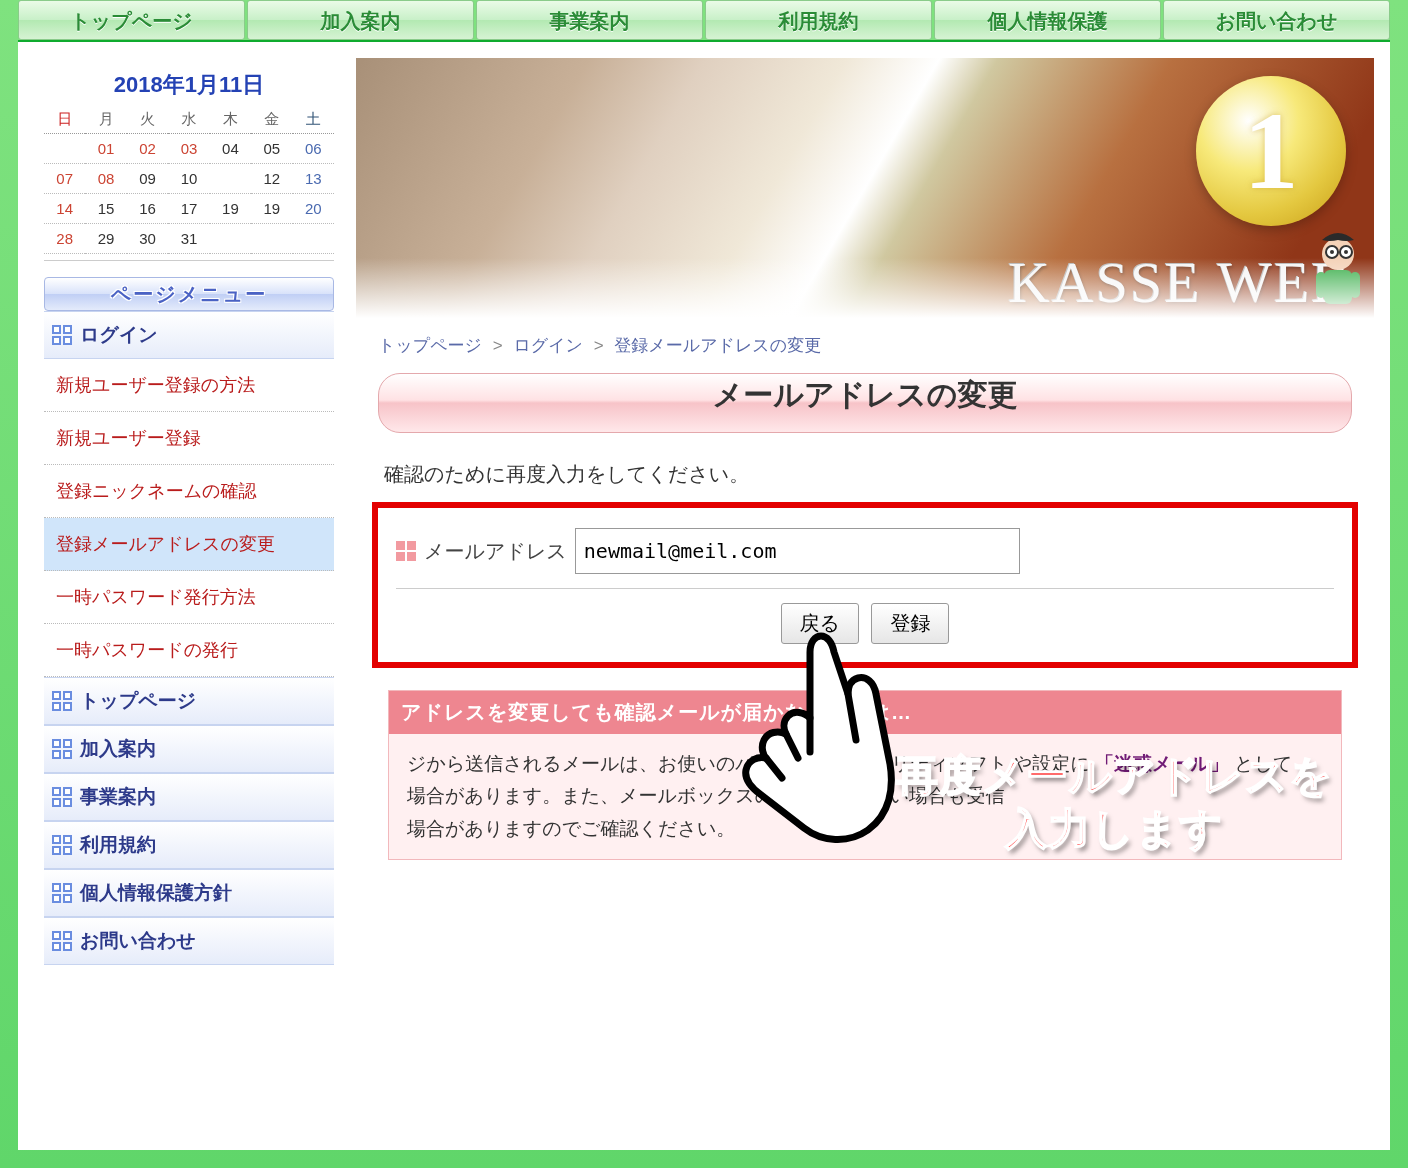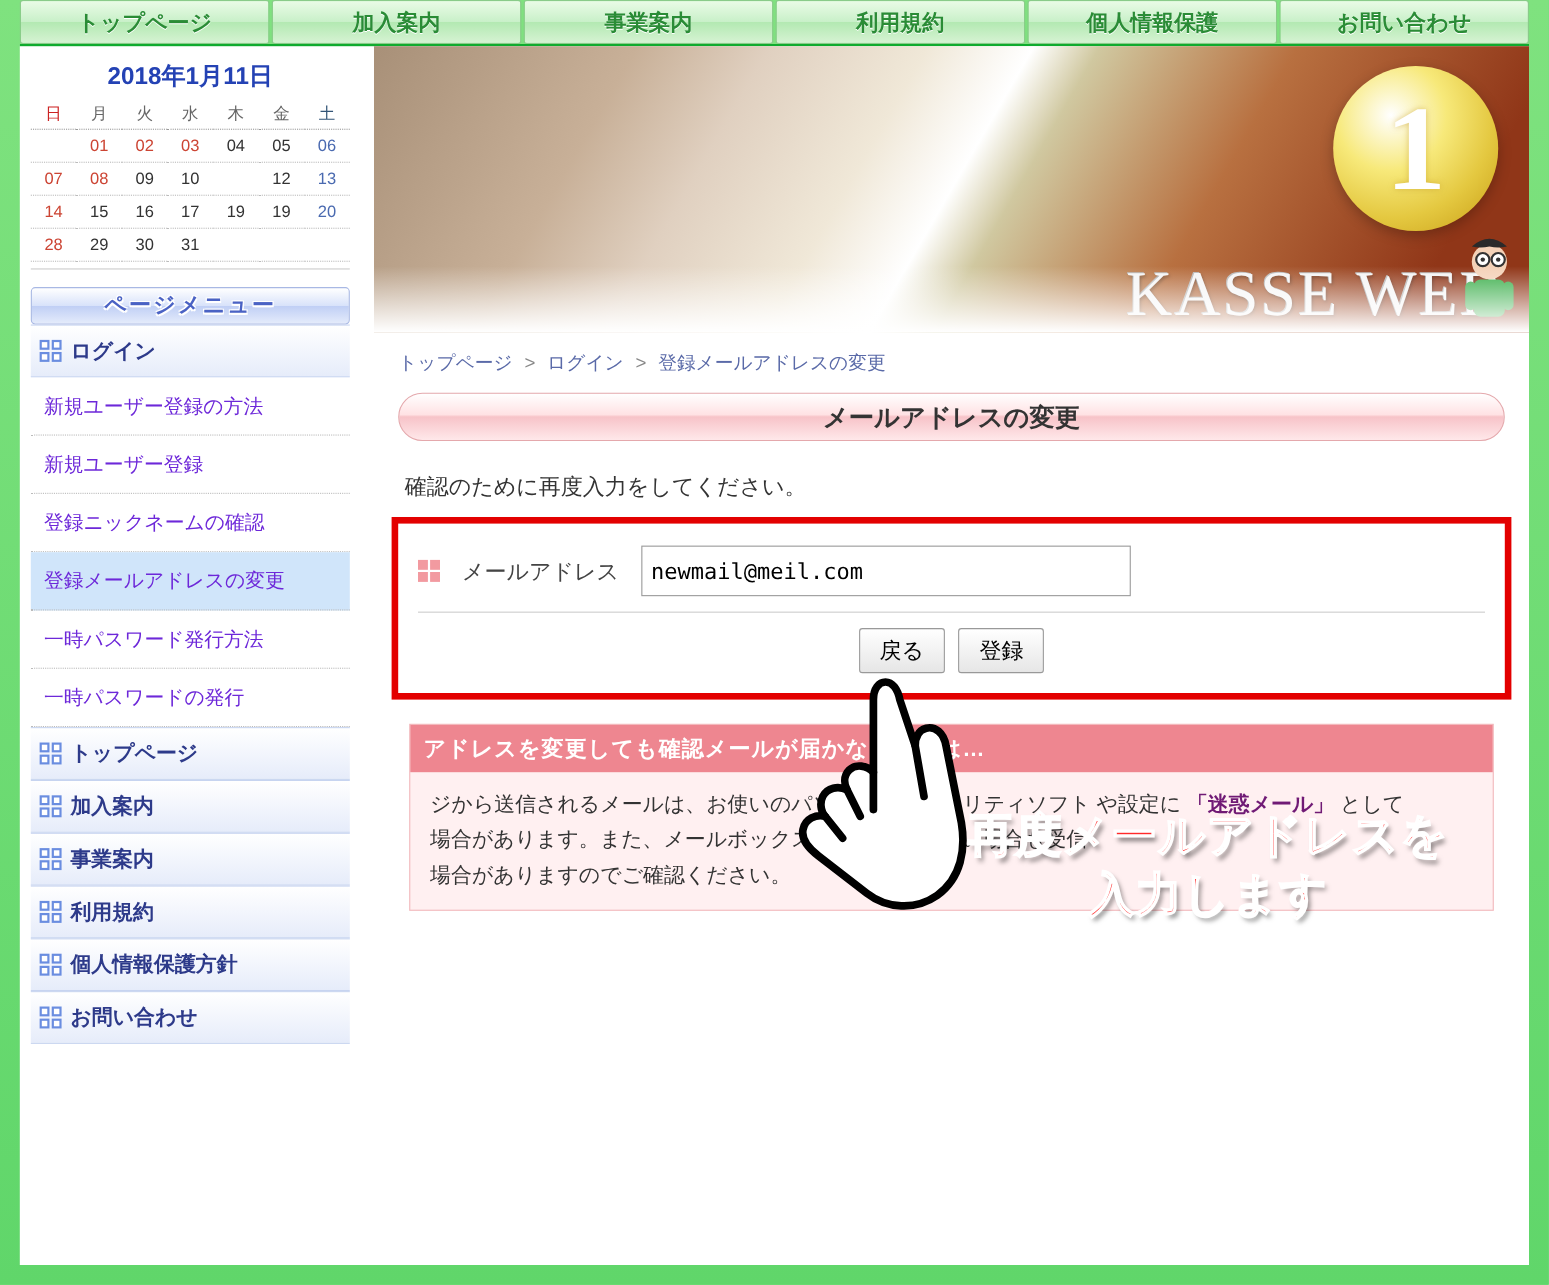--- a/index.html
+++ b/index.html
@@ -32,21 +32,21 @@
     border: 1px solid #8acb8a;
     border-radius: 3px;
     text-decoration: none;
     text-shadow: 0 1px 0 #fff;
   }
   .content-wrap {
     display: flex;
     gap: 12px;
     background: #fff;
     border-top: 2px solid #0fab2e;
-    padding: 0;
+    padding: 16px;
     height: calc(100% - 40px);
   }
   .sidebar {
     width: 310px;
     padding: 12px 10px 0 10px;
   }
   .calendar {
     border-bottom: 1px solid #ccc;
     padding-bottom: 6px;
   }
@@ -125,21 +125,21 @@
     grid-template-rows: 1fr 1fr;
     gap: 2px;
   }
   .blue-square span {
     background: #fff;
     border: 2px solid #6a8de0;
   }
   .menu-item {
     padding: 14px 12px;
     border-bottom: 1px dotted #bbb;
-    color: #6d28d9;
+    color: #b91c1c;
     font-size: 18px;
   }
   .menu-item.active {
     background: #d0e5fa;
   }
   .main {
     flex: 1;
     padding: 0;
     position: relative;
   }
@@ -186,46 +186,46 @@
     width: 64px; height: 90px;
   }
   .breadcrumb {
     padding: 16px 22px 10px 22px;
     font-size: 17px;
     color: #5a6aa8;
   }
   .breadcrumb .sep { margin: 0 6px; color:#888; }
   .page-title-bar {
     margin: 6px 22px;
-    height: 44px;
+    height: 60px;
     border: 1px solid #e4a8ac;
     border-radius: 22px;
     background: linear-gradient(#fff, #ffe2e4 45%, #f7c3c8 50%, #ffe8ea);
     text-align: center;
     line-height: 42px;
-    font-size: 23px;
+    font-size: 30px;
     font-weight: bold;
     color: #333;
   }
   .instruction {
     padding: 22px 28px 14px 28px;
     font-size: 20px;
     color: #333;
   }
   .form-box {
     margin: 0 16px;
     border: 6px solid #e30000;
     padding: 14px 18px 18px 18px;
     background: #fff;
     position: relative;
   }
   .form-row {
     display: flex;
     align-items: center;
-    gap: 20px;
+    gap: 8px;
     border-bottom: 1px solid #ccc;
     padding: 6px 0 14px 0;
   }
   .red-icon {
     width: 20px; height: 20px;
     display: inline-grid;
     grid-template-columns: 1fr 1fr;
     grid-template-rows: 1fr 1fr;
     gap: 2px;
   }

